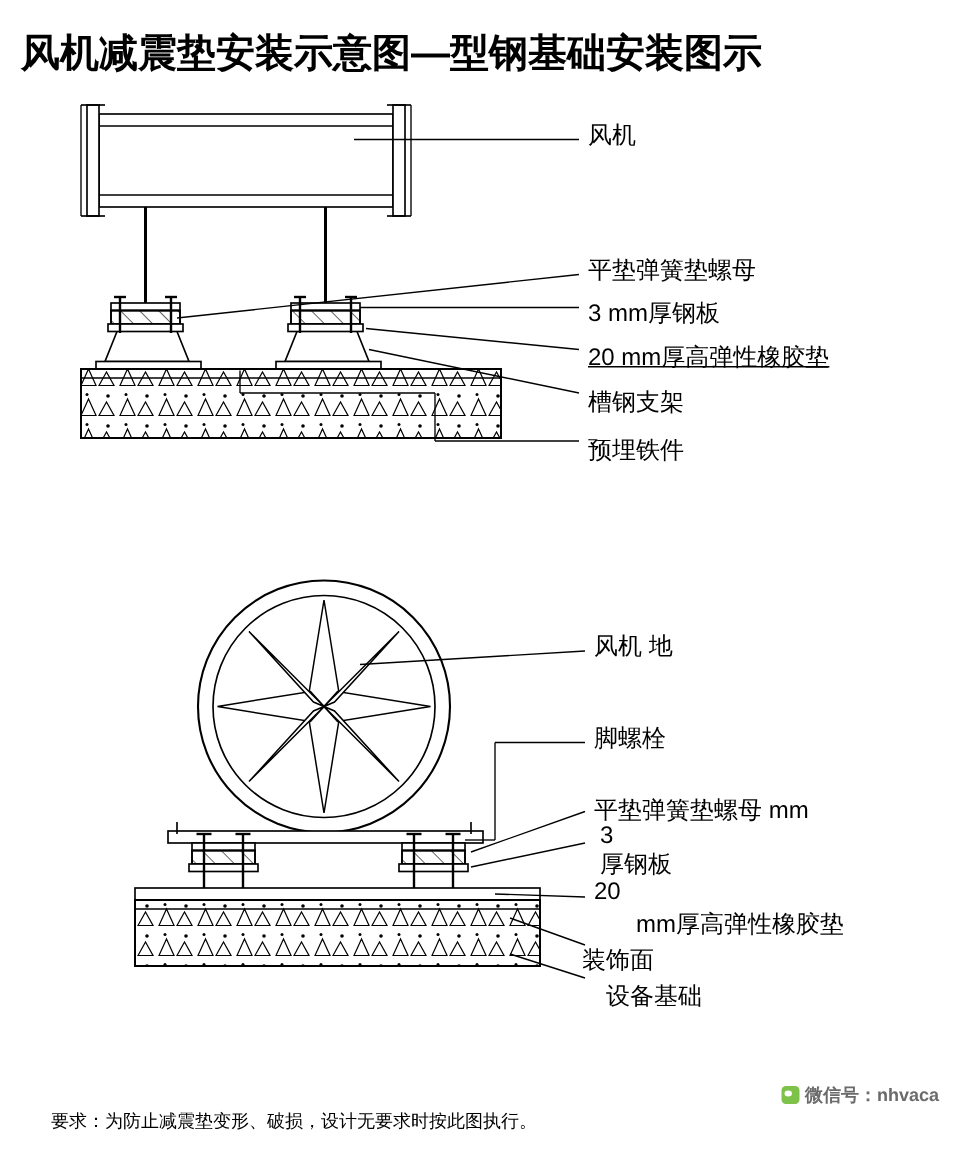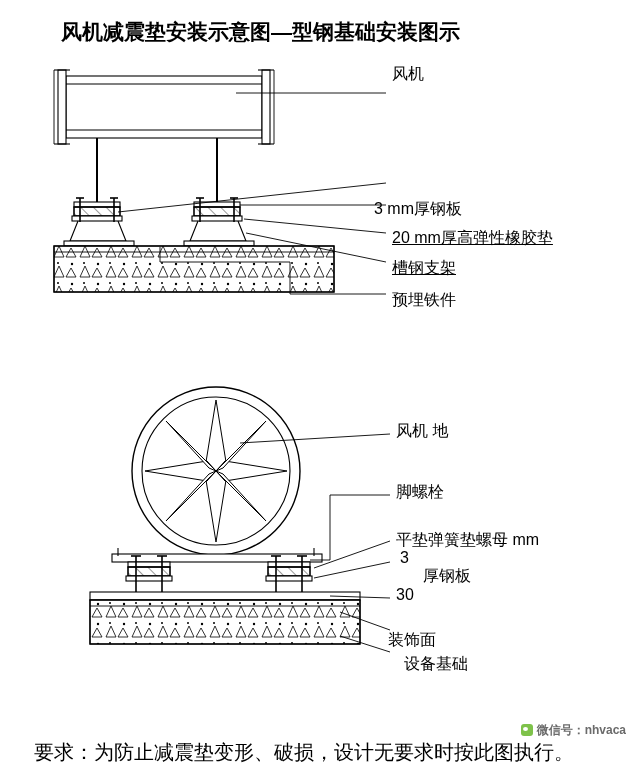--- a/index.html
+++ b/index.html
@@ -16,25 +16,24 @@
     overflow: hidden;
   }
   .page {
     position: relative;
     width: 640px;
     height: 767px;
   }
   .title {
     position: absolute;
     font-weight: bold;
-    font-size: 21px;
+    font-size: 26px;
     letter-spacing: 0px;
     white-space: nowrap;
     color: #000;
-    margin-left: 47px;
   }
   #title-1 { left: 14px; top: 18px; }
   #title-2 { left: 14px; top: 350px; }
 
   .label {
     position: absolute;
     font-size: 16px;
     white-space: nowrap;
     color: #000;
   }
@@ -44,21 +43,21 @@
     left: 0;
     top: 0;
     width: 640px;
     height: 767px;
     pointer-events: none;
   }
   .footer-note {
     position: absolute;
     left: 34px;
     top: 739px;
-    font-size: 20px;
+    font-size: 12px;
     white-space: nowrap;
   }
   .wm {
     position: absolute;
     right: 14px;
     top: 722px;
     font-size: 12px;
     color: #6b6b6b;
     white-space: nowrap;
     font-weight: bold;
@@ -211,32 +210,34 @@
       <line x1="314" y1="568" x2="390" y2="541" stroke-width="0.9"></line>
       <line x1="314" y1="578" x2="390" y2="562" stroke-width="0.9"></line>
       <line x1="330" y1="596" x2="390" y2="598" stroke-width="0.9"></line>
       <line x1="340" y1="612" x2="390" y2="630" stroke-width="0.9"></line>
       <line x1="340" y1="636" x2="390" y2="652" stroke-width="0.9"></line>
     </g>
   </svg>
 
   <div class="title" id="title-1">风机减震垫安装示意图—型钢基础安装图示</div>
 
-  <div class="label" style="left:392px; top:64px;text-align:right;">风机</div>
-  <div class="label" style="left:374px; top:199px;">3 mm厚钢板</div>
+  <div class="label" style="left:392px; top:80px;text-align:right;">风机</div>
+  <div class="label" style="left:392px; top:170px;">平垫弹簧垫螺母</div>
+  <div class="label" style="left:392px; top:199px;">3 mm厚钢板</div>
   <div class="label" style="left:392px; top:228px;text-decoration:underline;">20 mm厚高弹性橡胶垫</div>
-  <div class="label" style="left:392px; top:258px;text-decoration:underline;">槽钢支架</div>
+  <div class="label" style="left:392px; top:258px;">槽钢支架</div>
   <div class="label" style="left:392px; top:290px;">预埋铁件</div>
 
   <div class="label" style="left:396px; top:421px;text-align:right;">风机 地</div>
   <div class="label" style="left:396px; top:482px;">脚螺栓</div>
   <div class="label" style="left:396px; top:530px;">平垫弹簧垫螺母 mm</div>
   <div class="label" style="left:400px; top:549px;">3</div>
-  <div class="label" style="left:423px; top:566px;">厚钢板</div>
-  <div class="label" style="left:396px; top:586px;">30</div>
+  <div class="label" style="left:400px; top:566px;">厚钢板</div>
+  <div class="label" style="left:396px; top:586px;">20</div>
+  <div class="label" style="left:424px; top:606px;">mm厚高弹性橡胶垫</div>
   <div class="label" style="left:388px; top:630px;">装饰面</div>
   <div class="label" style="left:404px; top:654px;">设备基础</div>
 
   <div class="footer-note">要求：为防止减震垫变形、破损，设计无要求时按此图执行。</div>
   <div class="wm">
     <span class="wm-icon"></span><span>微信号：nhvaca</span>
   </div>
 
 </div>
 

